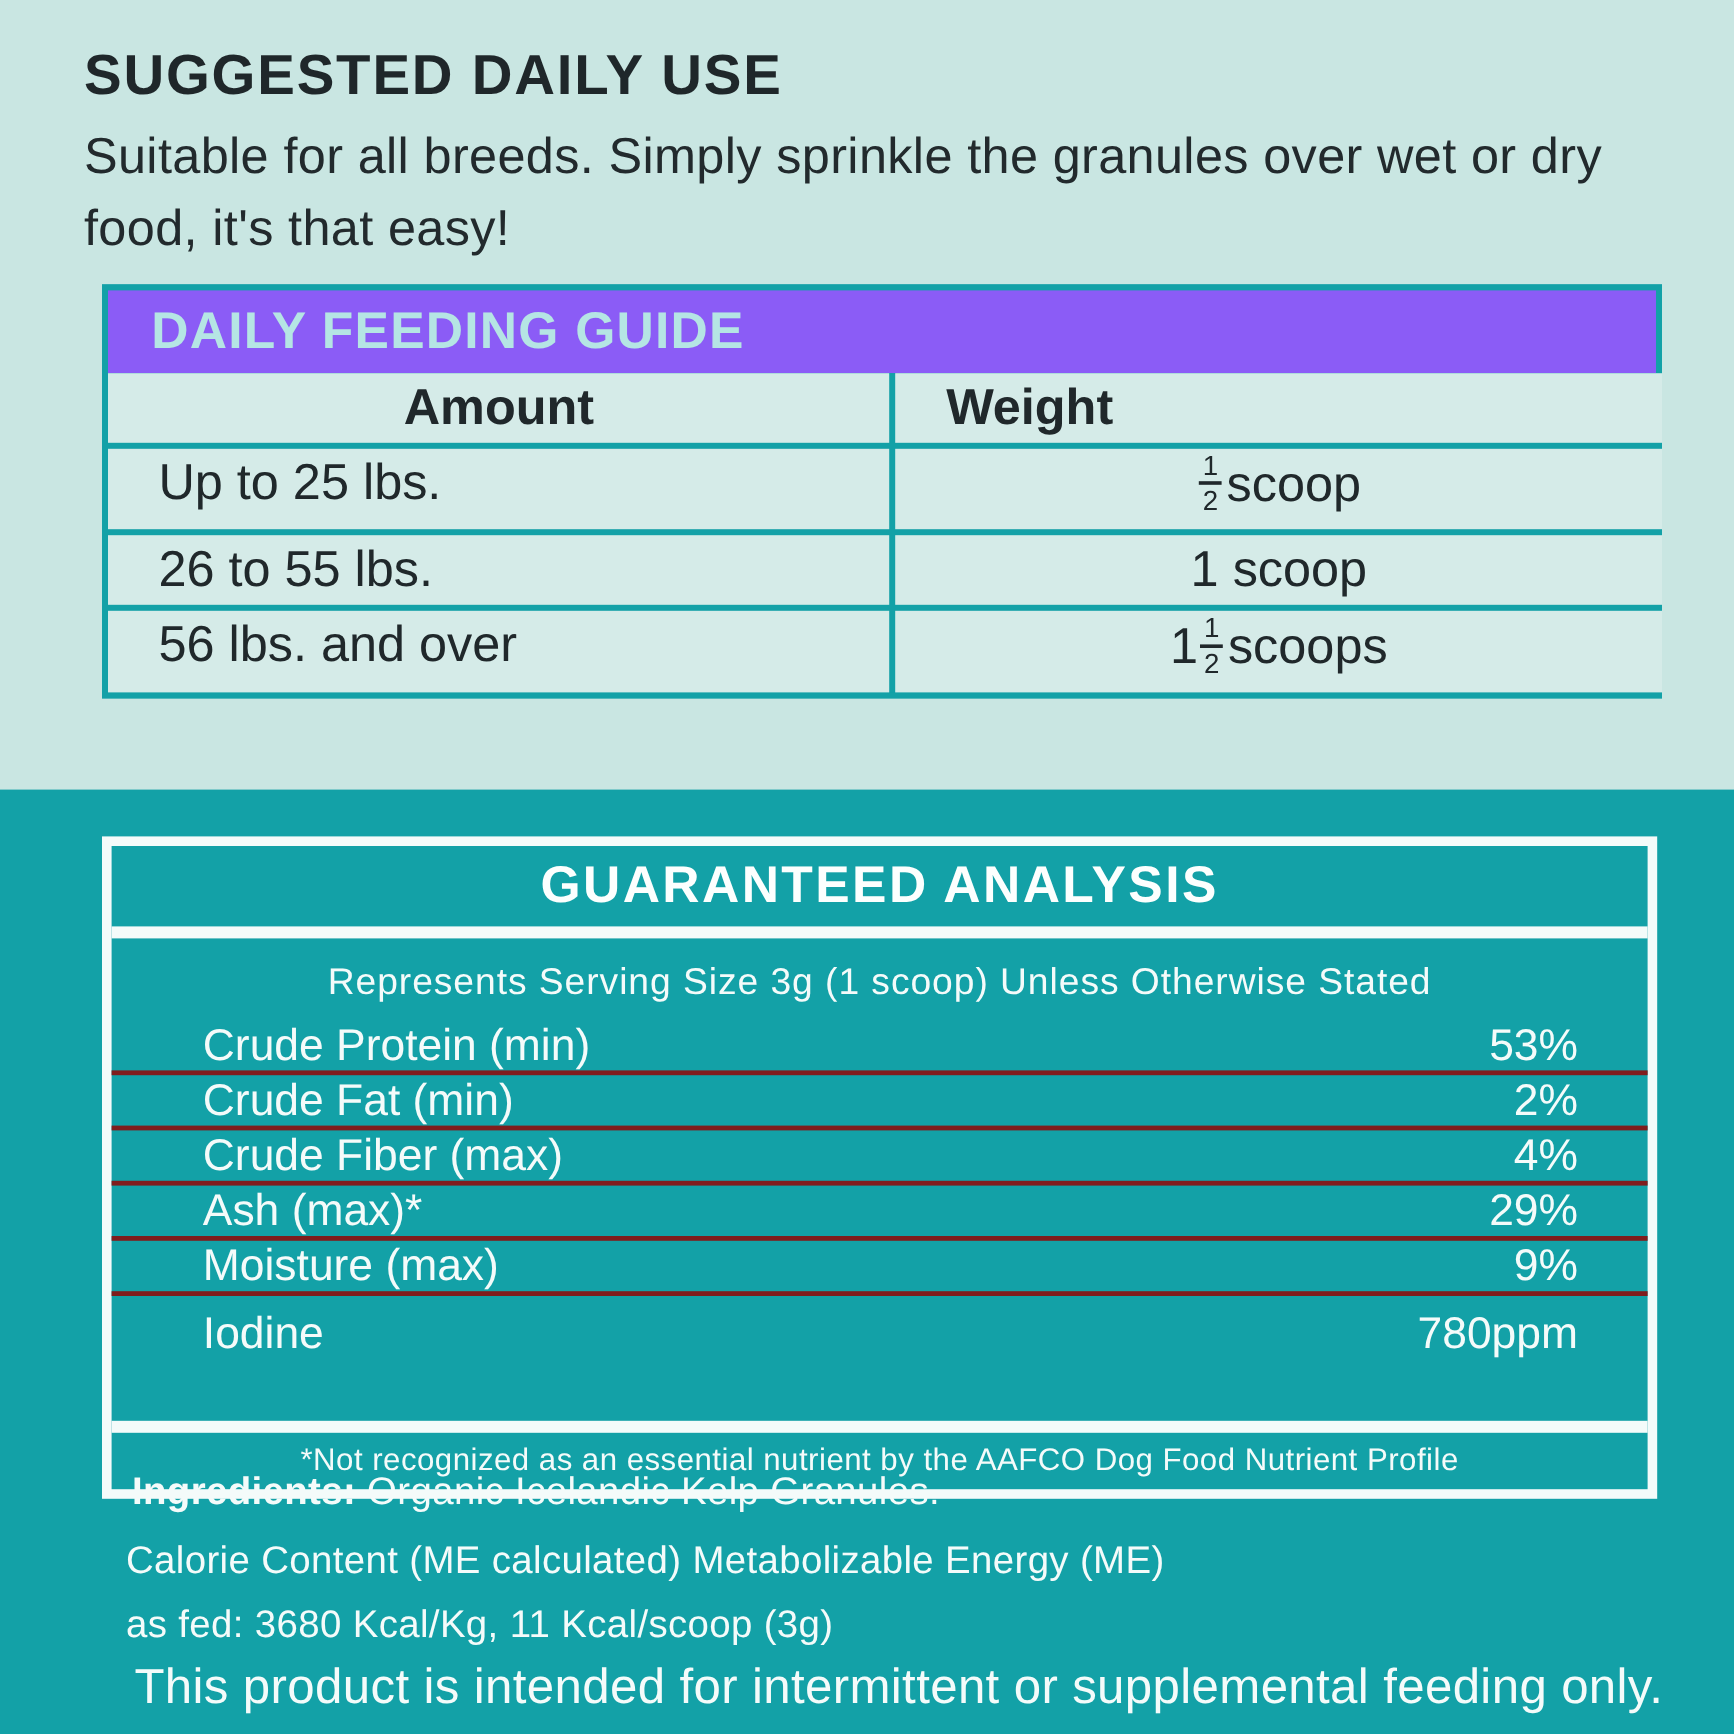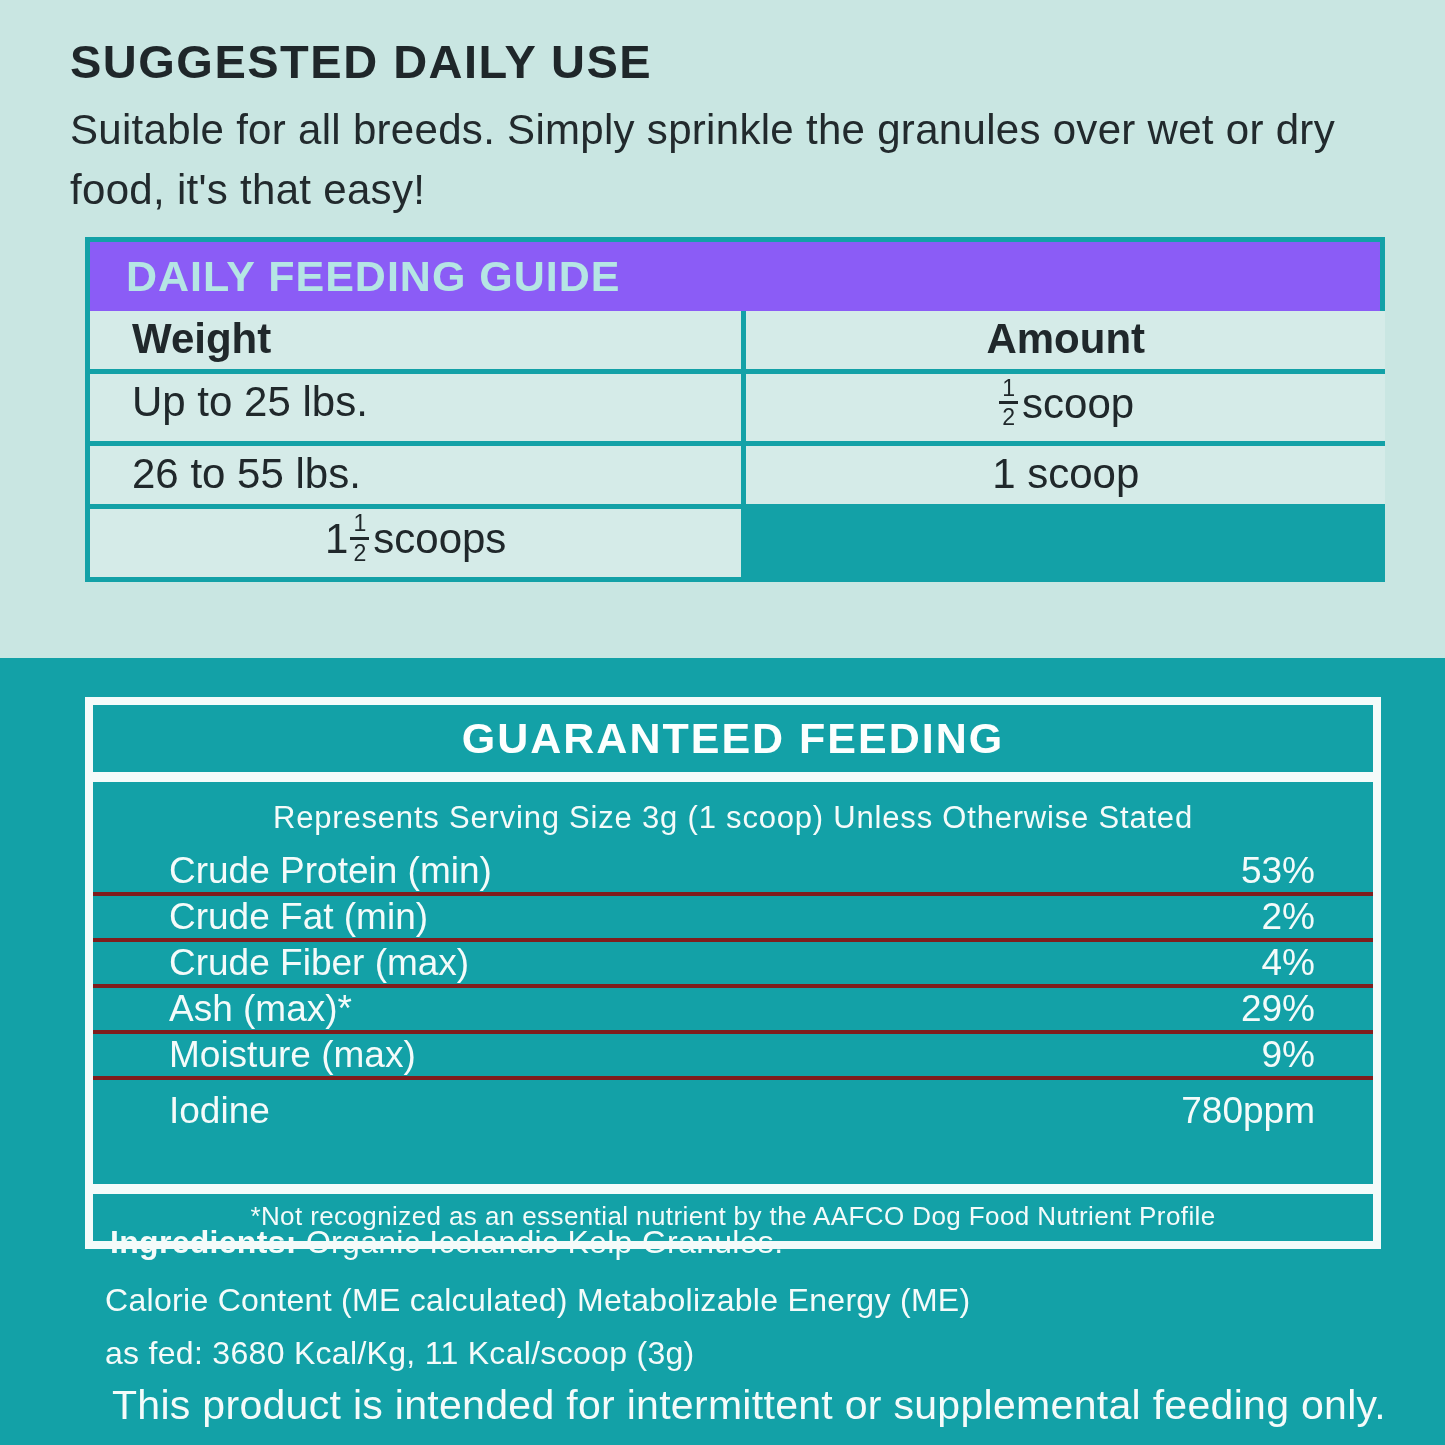--- a/index.html
+++ b/index.html
@@ -139,45 +139,46 @@
 
   <div class="headline">SUGGESTED DAILY USE</div>
 
   <div class="intro">Suitable for all breeds. Simply sprinkle the granules over wet or dry food, it's that easy!</div>
 
   <div class="feeding-table">
     <div class="ft-title">DAILY FEEDING GUIDE</div>
 
     <div class="ft-grid">
 
+      <div class="ft-cell center colhead">Amount</div>
       <div class="ft-cell left colhead">Weight</div>
-      <div class="ft-cell center colhead">Amount</div>
 
       <div class="ft-cell left">Up to 25 lbs.</div>
       <div class="ft-cell center"><span></span><span class="frac">
             <span class="num">1</span>
             <span class="den">2</span>
           </span><span>scoop</span></div>
 
       <div class="ft-cell left">26 to 55 lbs.</div>
       <div class="ft-cell center"><span>1</span> <span>scoop</span></div>
 
+      <div class="ft-cell left">56 lbs. and over</div>
       <div class="ft-cell center"><span>1</span><span class="frac">
             <span class="num">1</span>
             <span class="den">2</span>
           </span><span>scoops</span></div>
     </div>
   </div>
 
 </div>
 
 <div class="bottom-section">
 
   <div class="ga-box">
-    <div class="ga-title">GUARANTEED FEEDING</div>
+    <div class="ga-title">GUARANTEED ANALYSIS</div>
 
     <div class="ga-serving">Represents Serving Size 3g (1 scoop) Unless Otherwise Stated</div>
 
     <div>
       <div class="ga-row">
         <span>Crude Protein (min)</span>
         <span>53%</span>
       </div>
       <div class="ga-row">
         <span>Crude Fat (min)</span>

